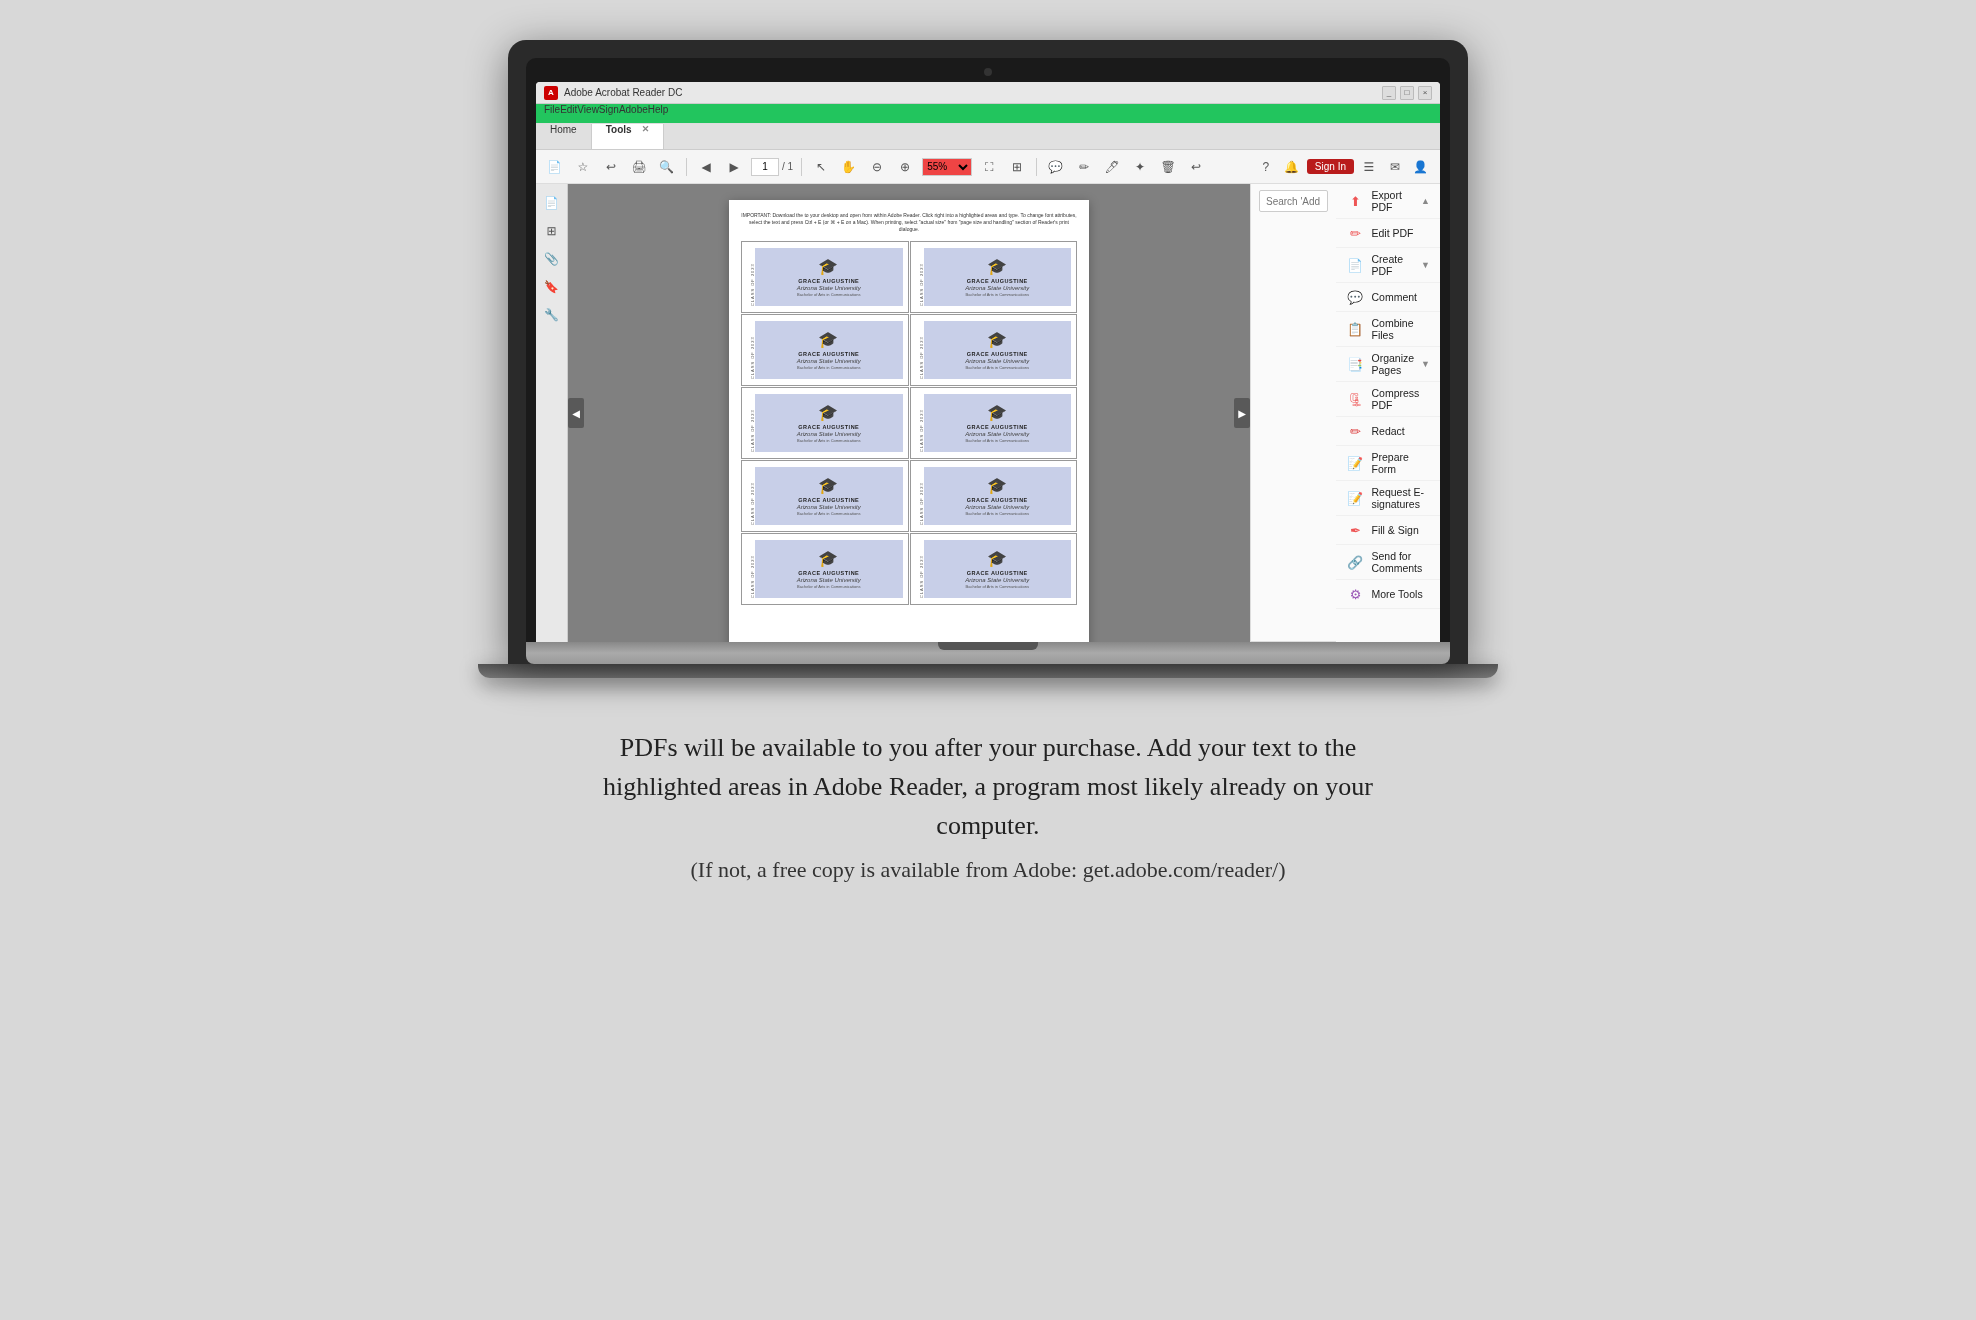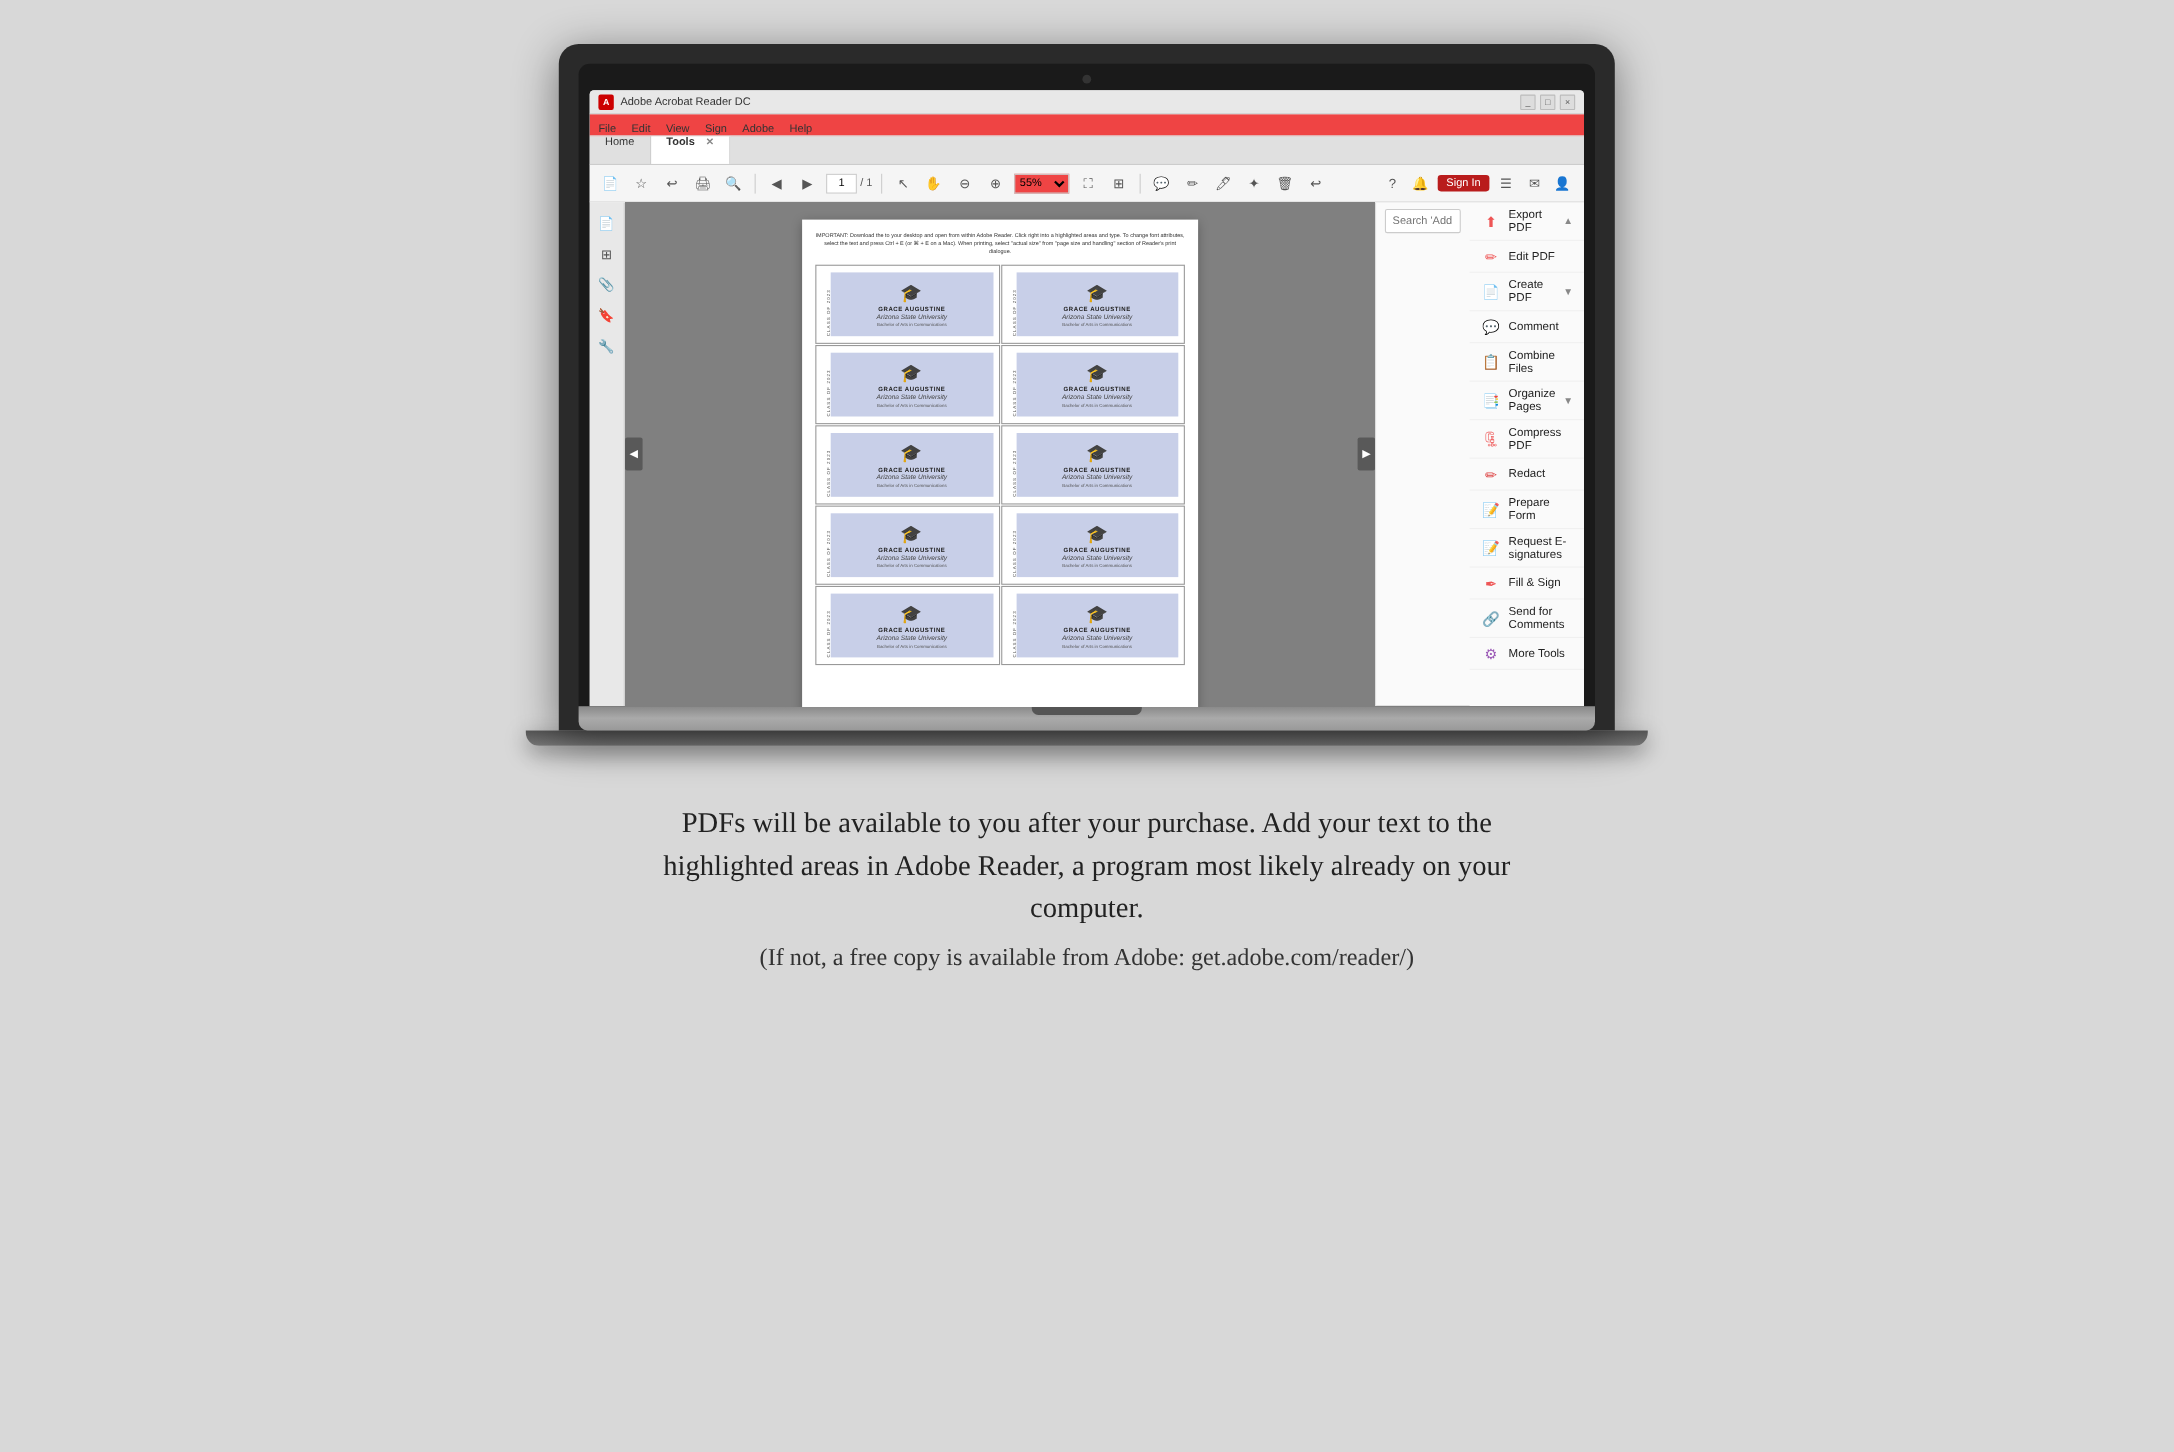--- a/index.html
+++ b/index.html
@@ -94,26 +94,25 @@
       align-items: center;
       justify-content: center;
       font-size: 8px;
       color: #555;
       cursor: pointer;
       border-radius: 1px;
     }
 
     
     .menu-bar {
-      background: #ef4444;
+      background: #22c55e;
       height: 20px;
       display: flex;
-      align-items: flex-end;
+      align-items: flex-start;
       padding: 0 8px;
-      gap: 14px;
       border-bottom: 1px solid #ddd;
     }
     .menu-item {
       font-size: 10px;
       color: #333;
       cursor: pointer;
     }
 
     
     .tab-bar {

